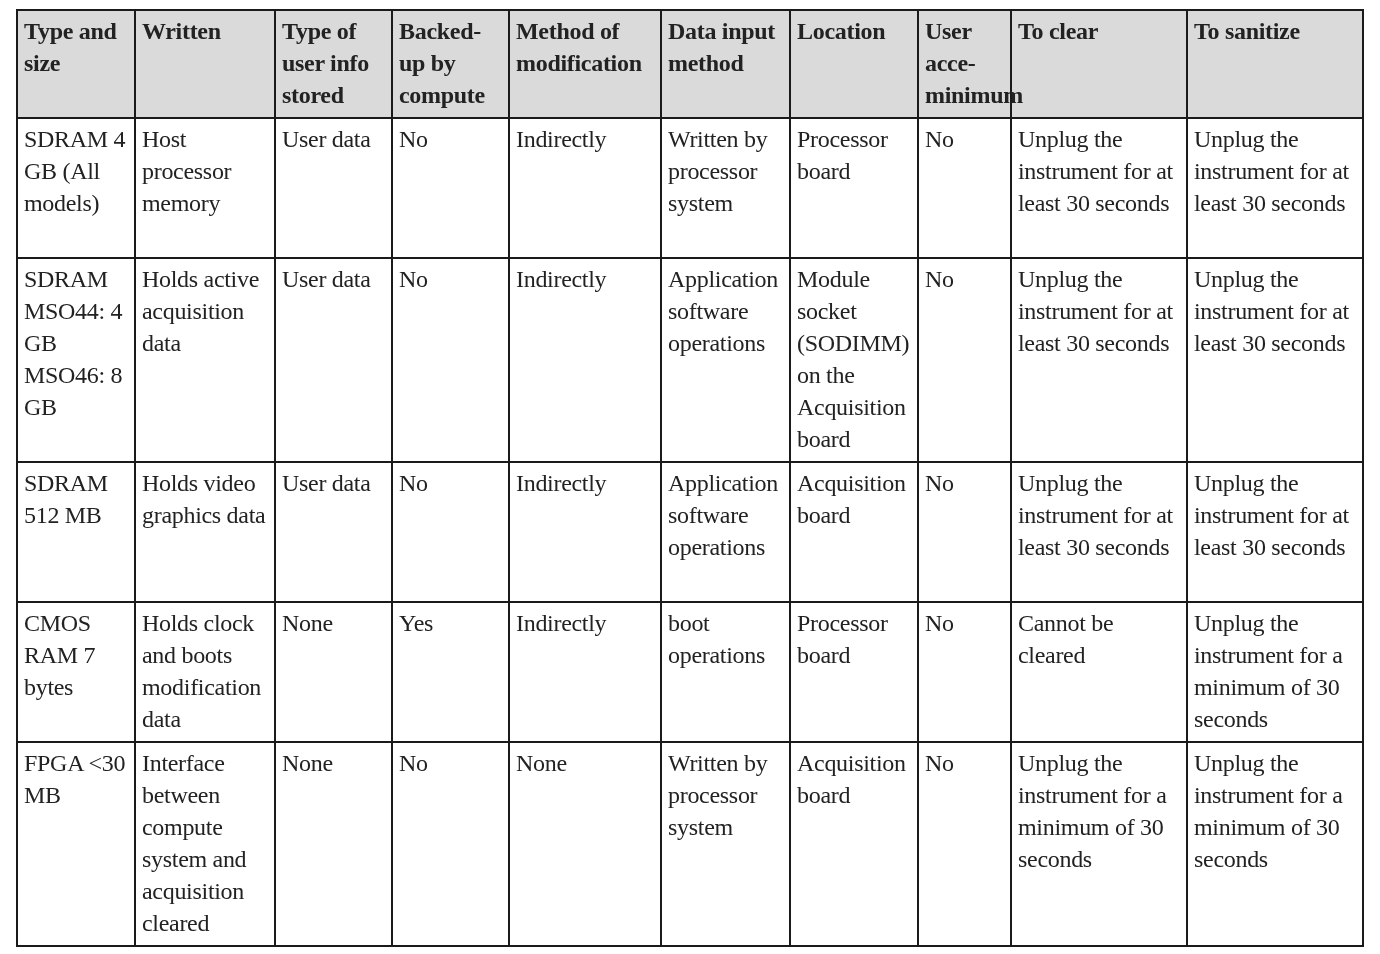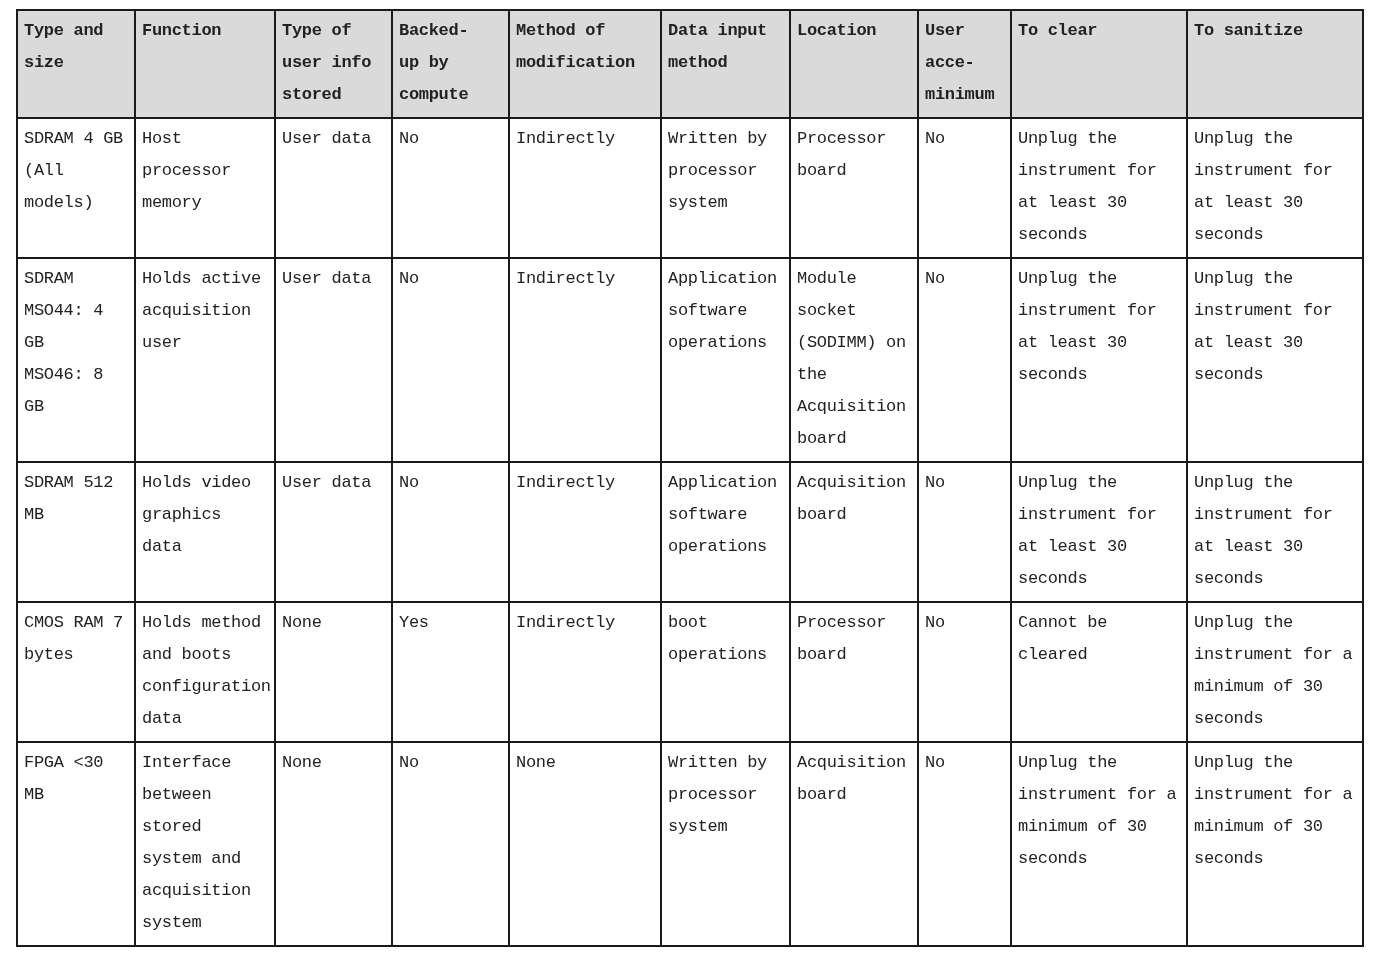--- a/index.html
+++ b/index.html
@@ -1,22 +1,22 @@
 <!DOCTYPE html>
 <html><head>
 <meta charset="utf-8">
 <style>
   html, body { margin: 0; padding: 0; background: #ffffff; }
   body { width: 1380px; height: 954px; position: relative; overflow: hidden; }
   table {
     position: absolute; left: 16px; top: 9px;
     border-collapse: collapse; table-layout: fixed;
     width: 1346px;
-    font-family: Liberation Mono, monospace;
-    font-size: 17px; line-height: 32px; color: #222;
+    font-family: Liberation Serif, serif;
+    font-size: 24px; line-height: 32px; color: #222;
   }
   th, td {
     border: 2px solid #1a1a1a;
     vertical-align: top; text-align: left;
     padding: 4px 5px 6px 6px;
     white-space: pre-line;
     letter-spacing: -0.3px;
   }
   th { background: #dadada; font-weight: bold; color: #222; }
   tr.h { height: 108px; }
@@ -38,21 +38,21 @@
       <col style="width:152px">
     <col style="width:129px">
       <col style="width:128px">
       <col style="width:93px">
       <col style="width:176px">
       <col style="width:176px">
   </colgroup>
   <thead>
     <tr class="h">
       <th>Type and size</th>
-      <th>Function</th>
+      <th>Written</th>
       <th>Type of user info stored</th>
       <th>Backed-
 up by compute</th>
       <th>Method of modification</th>
       <th>Data input method</th>
       <th>Location</th>
       <th>User acce-
 minimum</th>
       <th>To clear</th>
       <th>To sanitize</th>
@@ -68,21 +68,21 @@
       <td>Written by processor system</td>
       <td>Processor board</td>
       <td>No</td>
       <td>Unplug the instrument for at least 30 seconds</td>
       <td>Unplug the instrument for at least 30 seconds</td>
     </tr>
     <tr class="r2">
       <td>SDRAM
 MSO44: 4 GB
 MSO46: 8 GB</td>
-      <td>Holds active acquisition user</td>
+      <td>Holds active acquisition data</td>
       <td>User data</td>
       <td>No</td>
       <td>Indirectly</td>
       <td>Application software operations</td>
       <td>Module socket (SODIMM) on the Acquisition board</td>
       <td>No</td>
       <td>Unplug the instrument for at least 30 seconds</td>
       <td>Unplug the instrument for at least 30 seconds</td>
     </tr>
     <tr class="r3">
@@ -92,33 +92,33 @@
       <td>No</td>
       <td>Indirectly</td>
       <td>Application software operations</td>
       <td>Acquisition board</td>
       <td>No</td>
       <td>Unplug the instrument for at least 30 seconds</td>
       <td>Unplug the instrument for at least 30 seconds</td>
     </tr>
     <tr class="r4">
       <td>CMOS RAM 7 bytes</td>
-      <td>Holds method and boots configuration data</td>
+      <td>Holds clock and boots modification data</td>
       <td>None</td>
       <td>Yes</td>
       <td>Indirectly</td>
       <td>boot operations</td>
       <td>Processor board</td>
       <td>No</td>
       <td>Cannot be cleared</td>
       <td>Unplug the instrument for a minimum of 30 seconds</td>
     </tr>
     <tr class="r5">
       <td>FPGA &lt;30 MB</td>
-      <td>Interface between stored system and acquisition system</td>
+      <td>Interface between compute system and acquisition cleared</td>
       <td>None</td>
       <td>No</td>
       <td>None</td>
       <td>Written by processor system</td>
       <td>Acquisition board</td>
       <td>No</td>
       <td>Unplug the instrument for a minimum of 30 seconds</td>
       <td>Unplug the instrument for a minimum of 30 seconds</td>
     </tr>
   </tbody>

